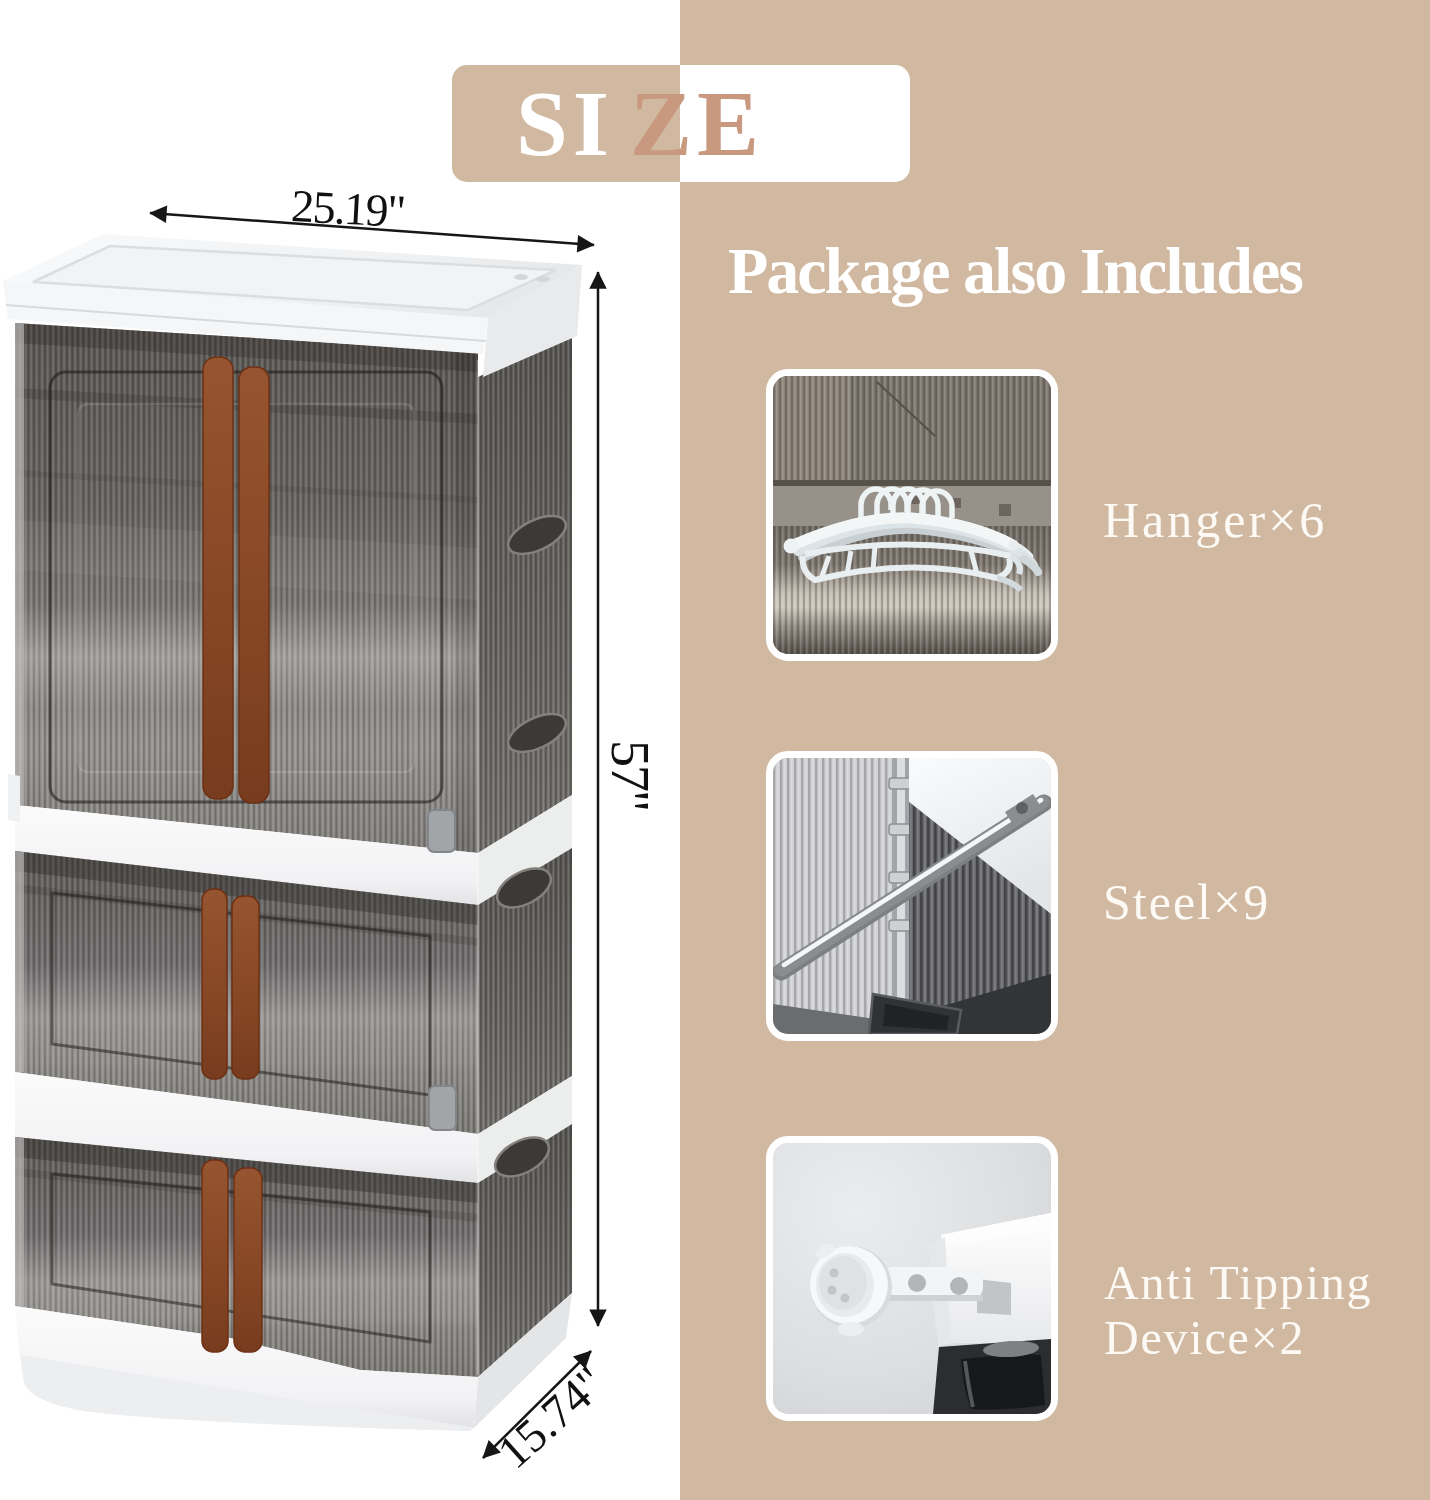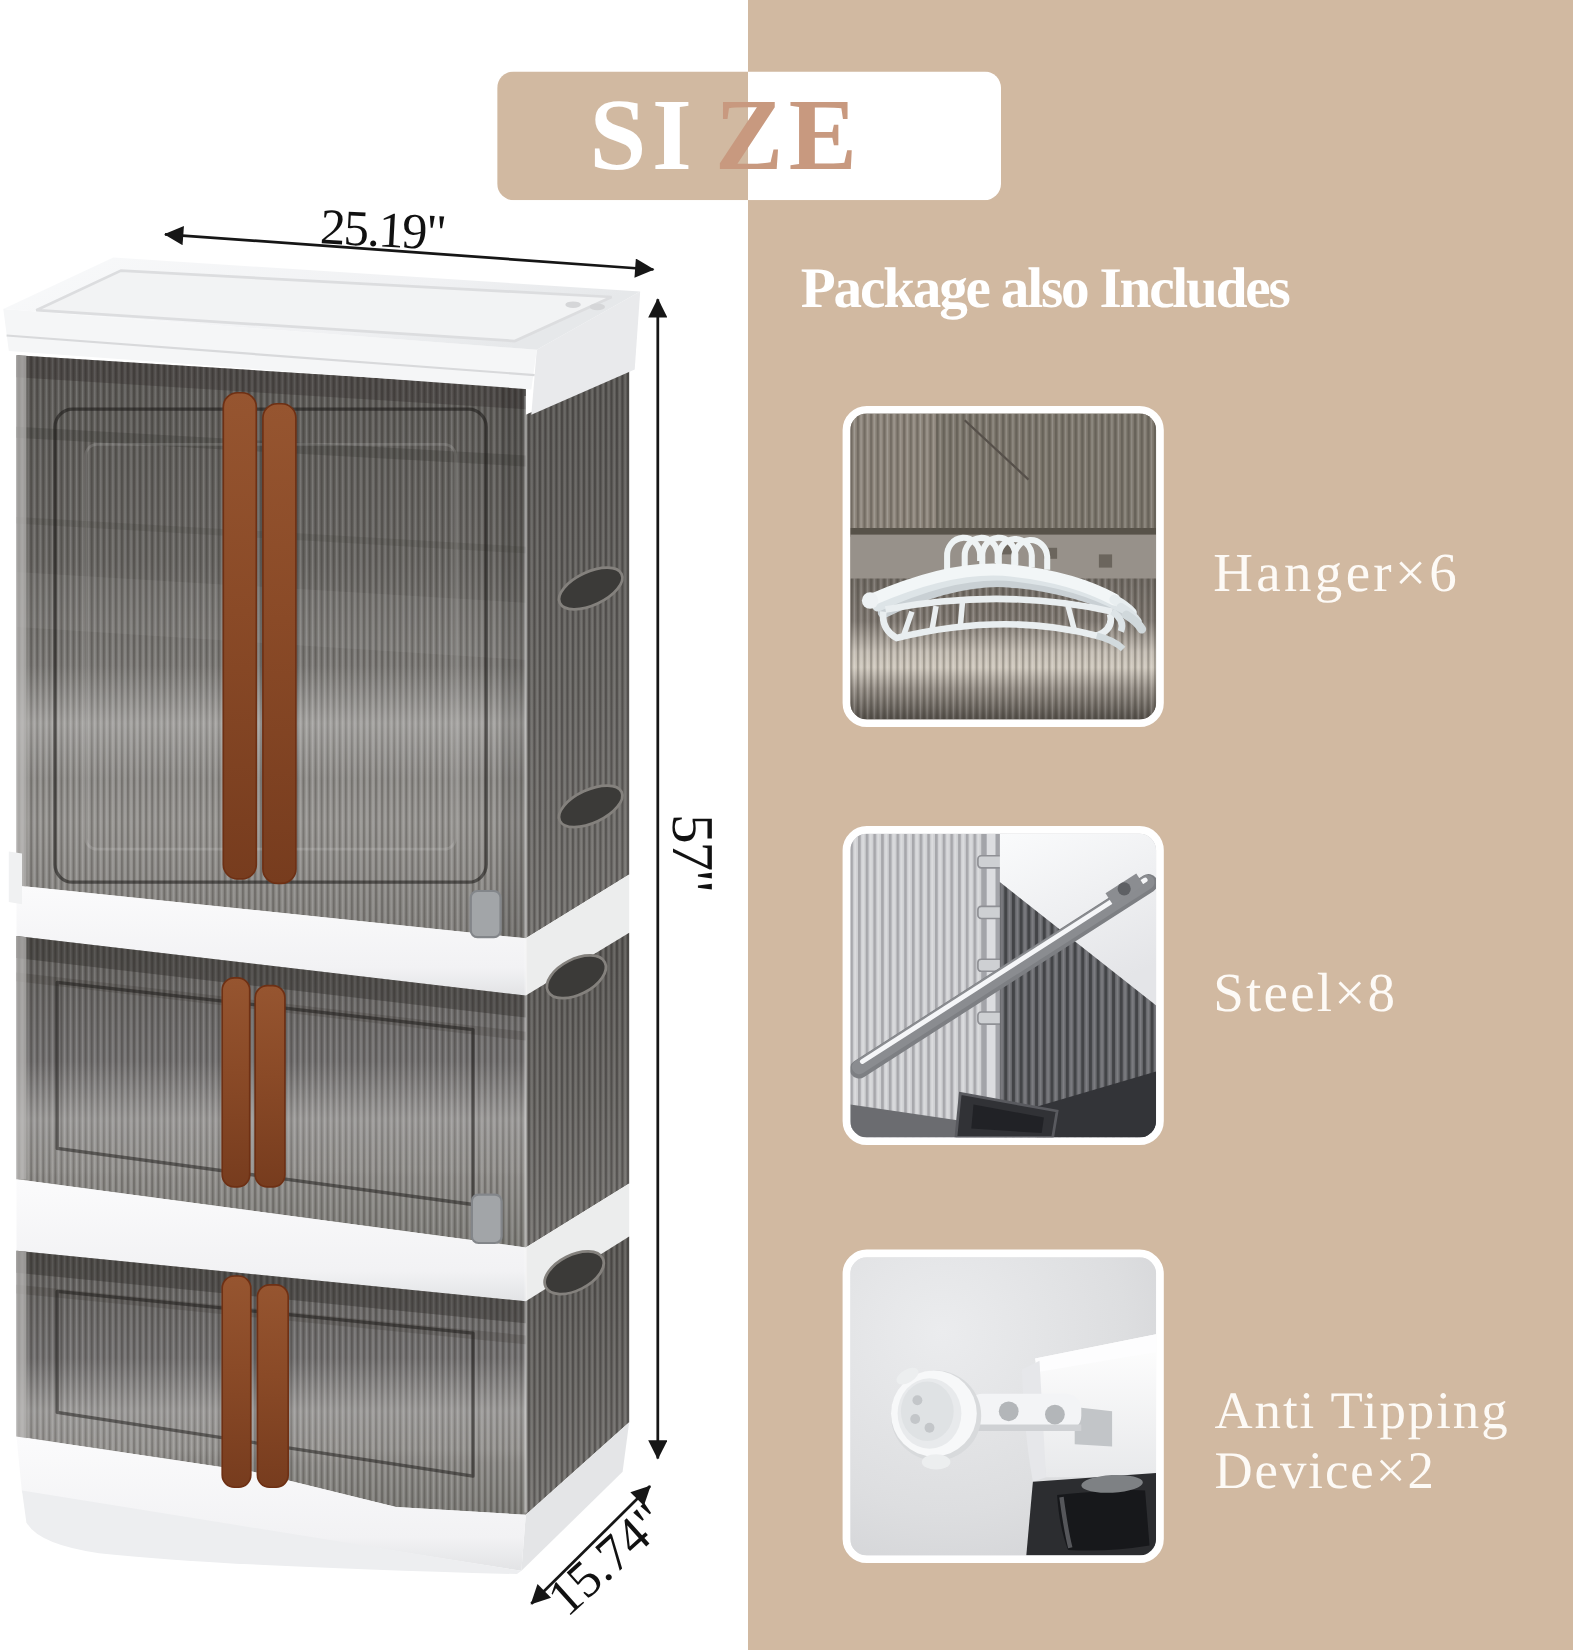--- a/index.html
+++ b/index.html
@@ -9,23 +9,23 @@
 </head>
 <body>
 
 <div class="abs" style="left:680px;top:0;width:750px;height:1500px;background:#d1b9a1"></div>
 
 <div class="abs" style="left:452px;top:65px;width:458px;height:117px;border-radius:15px;overflow:hidden">
   <div style="position:absolute;left:0;top:0;width:228px;height:117px;background:#d1b9a1"></div>
   <div style="position:absolute;left:228px;top:0;width:230px;height:117px;background:#ffffff"></div>
 </div>
 
-<div class="abs" style="left:452px;top:65px;width:458px;height:117px;line-height:117px;text-align:left;font-size:93px;font-weight:bold;letter-spacing:5px;padding-left:84px;box-sizing:border-box;white-space:nowrap"><span style="color:#fff">SI</span><span style="color:#c8997f;margin-left:16px">ZE</span></div>
-
-<div class="abs" id="pkg" style="left:728px;top:233px;font-size:52px;letter-spacing:-2px;font-weight:bold;color:#fff;white-space:nowrap">Package also Includes</div>
+<div class="abs" style="left:452px;top:65px;width:458px;height:117px;line-height:117px;text-align:left;font-size:93px;font-weight:bold;letter-spacing:5px;padding-left:64px;box-sizing:border-box;white-space:nowrap"><span style="color:#fff">SI</span><span style="color:#c8997f;margin-left:16px">ZE</span></div>
+
+<div class="abs" id="pkg" style="left:728px;top:233px;font-size:66px;letter-spacing:-2px;font-weight:bold;color:#fff;white-space:nowrap">Package also Includes</div>
 
 <div class="abs" id="tile1" style="left:766px;top:369px;width:292px;height:292px;border:7px solid #fff;border-radius:22px;box-sizing:border-box;overflow:hidden;background:#8f877e">
 <svg width="278" height="278" viewBox="0 0 278 278" xmlns="http://www.w3.org/2000/svg">
   <defs>
     <pattern id="t1rib" width="6" height="8" patternUnits="userSpaceOnUse">
       <rect x="0" y="0" width="2" height="8" fill="#3d3832" opacity="0.30"></rect>
       <rect x="3.1" y="0" width="1.4" height="8" fill="#ffffff" opacity="0.18"></rect>
     </pattern>
     <linearGradient id="t1low" x1="0" y1="0" x2="0" y2="1">
       <stop offset="0" stop-color="#6e6861"></stop>
@@ -131,21 +131,21 @@
 
   <line x1="8" y1="214" x2="271" y2="45" stroke="#7d7f83" stroke-width="17" stroke-linecap="round"></line>
   <line x1="8" y1="212" x2="270" y2="44" stroke="url(#t2rod)" stroke-width="13" stroke-linecap="round"></line>
   <line x1="11" y1="207" x2="268" y2="42" stroke="#f5f6f8" stroke-width="4.5" stroke-linecap="round"></line>
 
   <path d="M232,54 L260,36 L267,47 L239,65 Z" fill="#8b8d91"></path>
   <circle cx="249" cy="50" r="6" fill="#5e6064"></circle>
 </svg>
 </div>
 
-<div class="abs" id="cap2" style="left:1103px;top:873px;font-size:50px;color:#fdfaf6;letter-spacing:2px;white-space:nowrap">Steel×8</div>
+<div class="abs" id="cap2" style="left:1103px;top:873px;font-size:50px;color:#fdfaf6;letter-spacing:2px;white-space:nowrap">Steel×9</div>
 
 <div class="abs" id="tile3" style="left:766px;top:1136px;width:292px;height:285px;border:7px solid #fff;border-radius:22px;box-sizing:border-box;overflow:hidden;background:#e2e3e5">
 <svg width="278" height="271" viewBox="0 0 278 271" xmlns="http://www.w3.org/2000/svg">
   <defs>
     <radialGradient id="t3wall" cx="0.3" cy="0.25" r="1">
       <stop offset="0" stop-color="#ebecee"></stop>
           <stop offset="0.6" stop-color="#dddee0"></stop>
           <stop offset="1" stop-color="#cfd0d3"></stop>
     </radialGradient>
     <linearGradient id="t3top" x1="0" y1="0" x2="0" y2="1">

